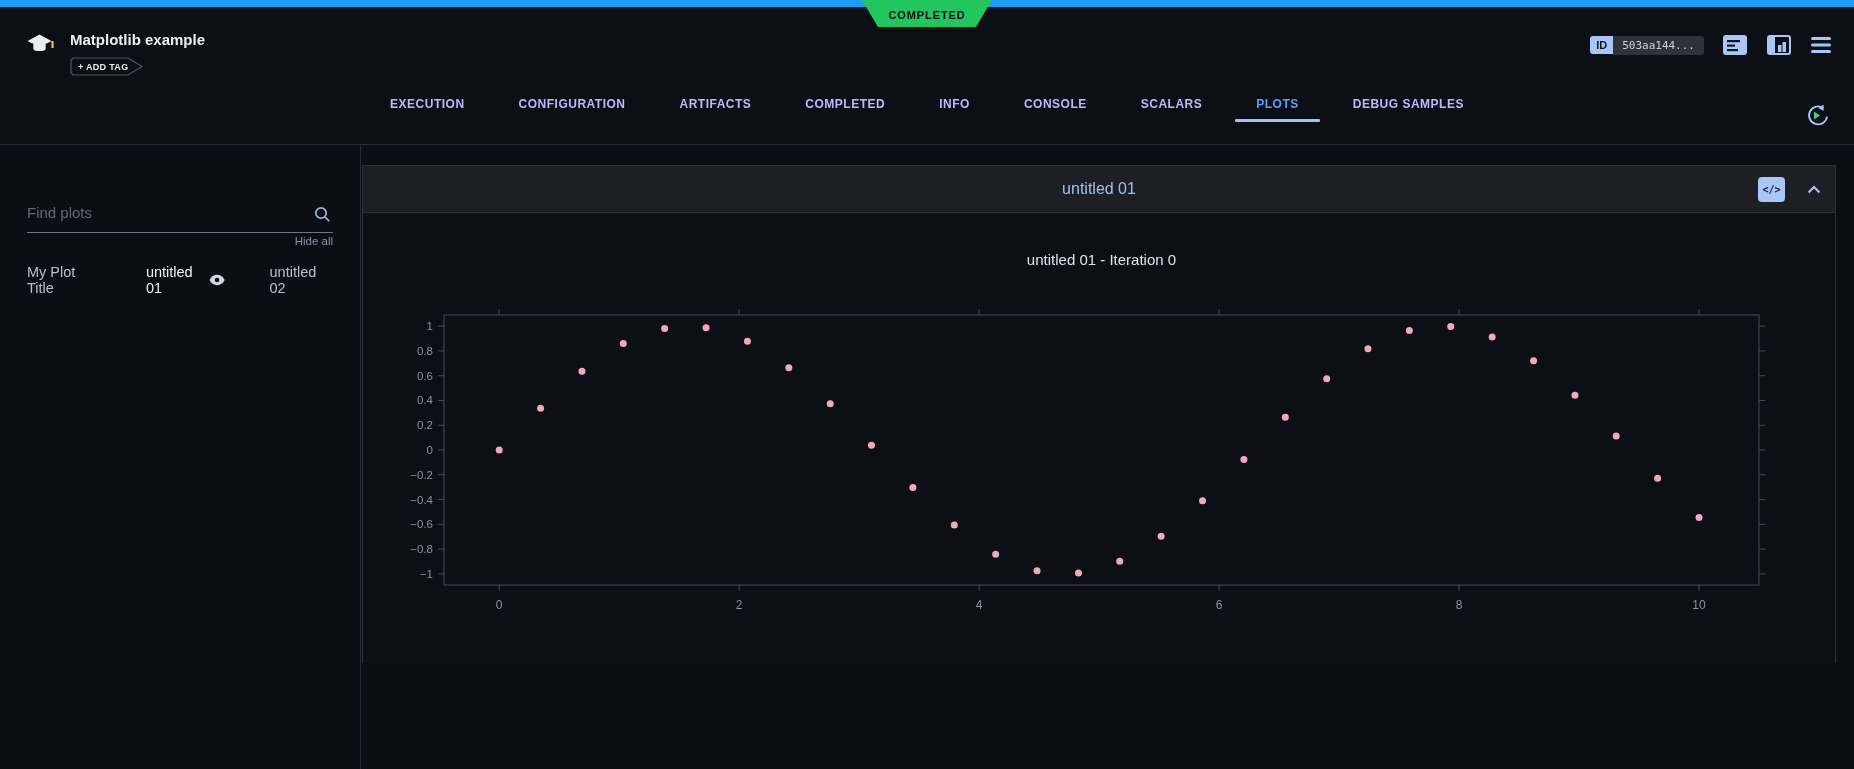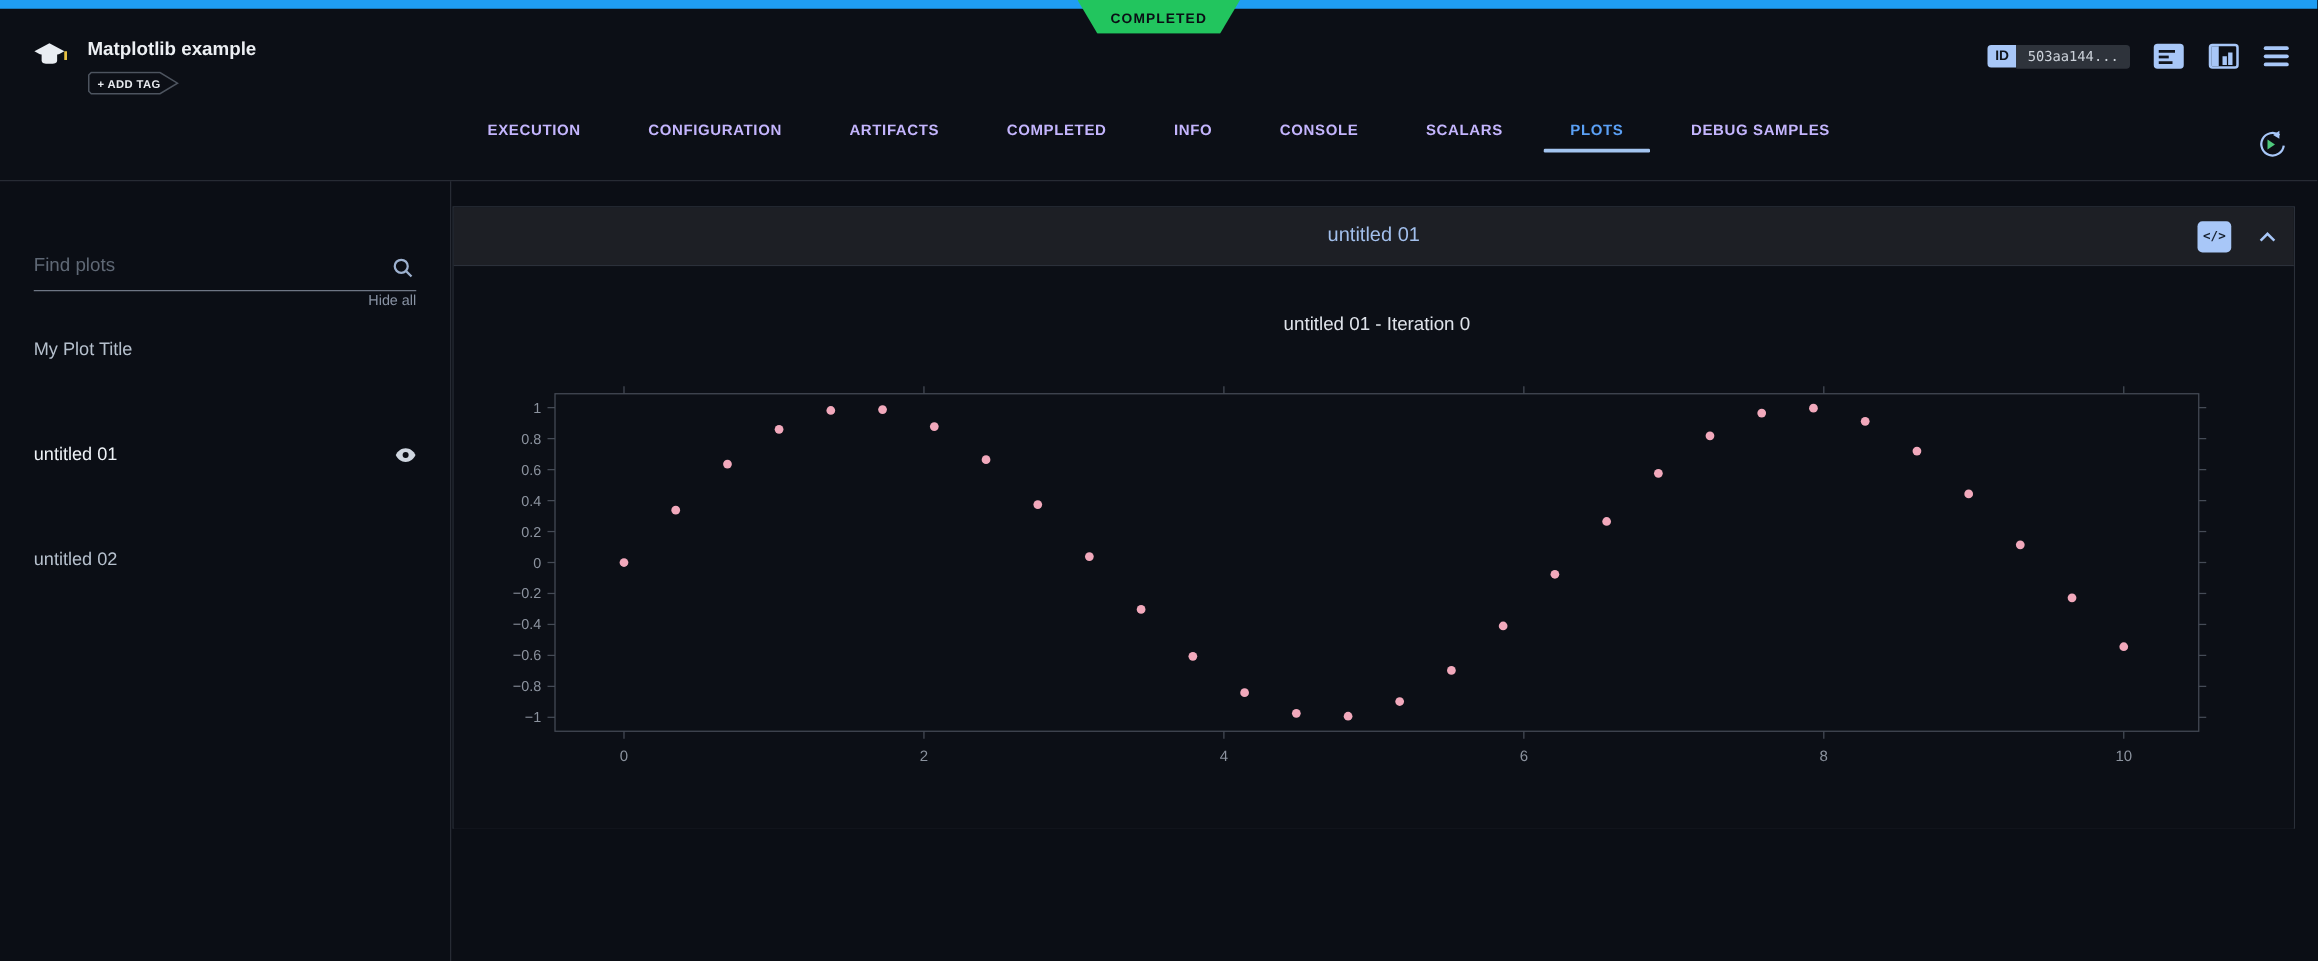--- a/index.html
+++ b/index.html
@@ -59,21 +59,21 @@
   .page-body { position:absolute; top:145px; left:0; width:100%; height:624px; display:flex; }
   .sidebar { width:361px; border-right:1px solid #272b34; padding:0 27px; flex-shrink:0; }
   .search-box { position:relative; margin-top:55px; height:33px; border-bottom:1px solid #6e7684; }
   .search-input {
     width:calc(100% - 30px); background:transparent; border:none; outline:none;
     color:#e5e5e5; font-size:15px; font-family:"Liberation Sans",sans-serif; padding-top:4px;
   }
   .search-input::placeholder { color:#5f6875; }
   .search-icon { position:absolute; right:2px; top:6px; cursor:pointer; }
   .hide-all { margin-top:2px; text-align:right; font-size:11.5px; color:#8993a4; cursor:pointer; }
-  .plot-list { margin-top:13px; display:flex; flex-direction:column;gap:44px; }
+  .plot-list { margin-top:13px; display:flex; flex-direction:row;gap:44px; }
   .plot-item {
     height:40px; display:flex; align-items:center; justify-content:space-between;
     font-size:14.5px; color:#b6c0cd; cursor:pointer;
   }
   .plot-item.selected { color:#eef2f7; font-weight:500; }
   .main-area { flex:1; padding:20px 18px 0 1px; }
   
   .plot-card { border:1px solid #2b303a; height:498px; }
   .card-header {
     position:relative; height:47px; background:#1d1f25; border-bottom:1px solid #2b303a;

